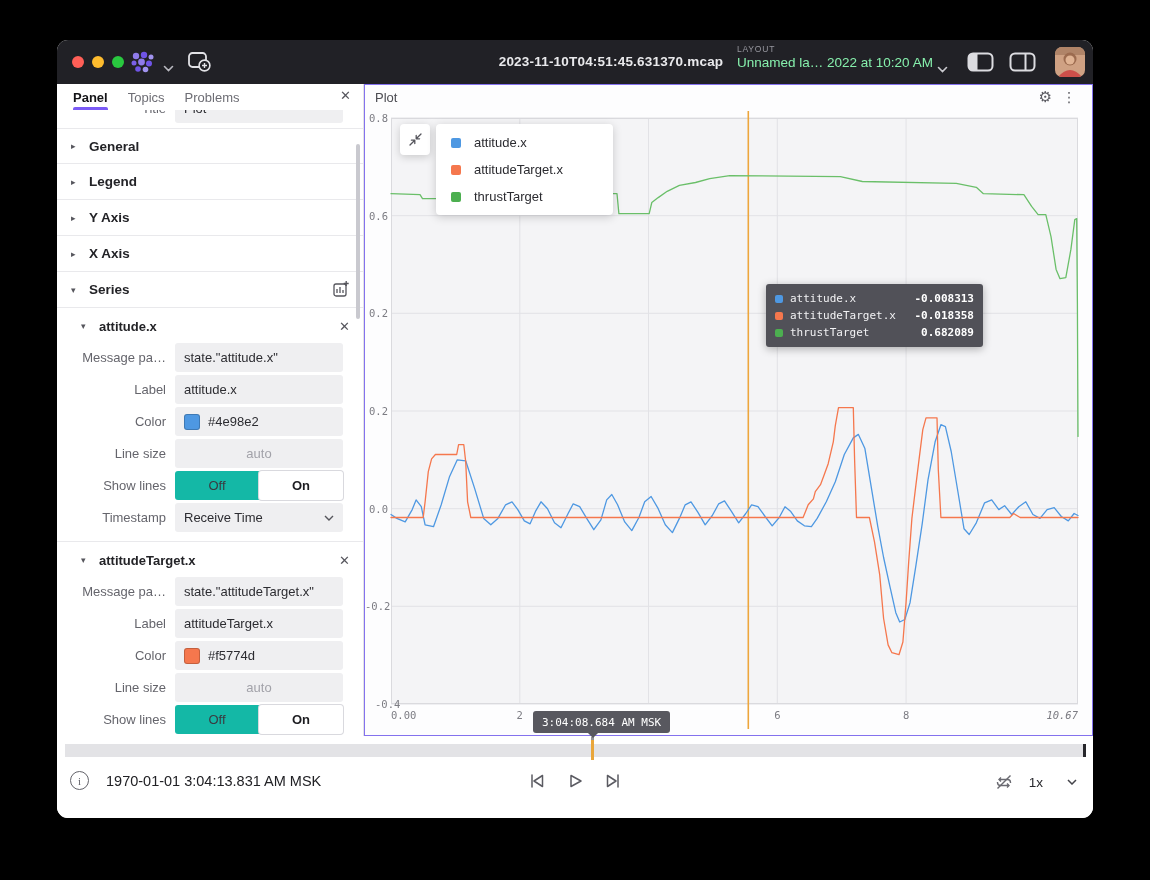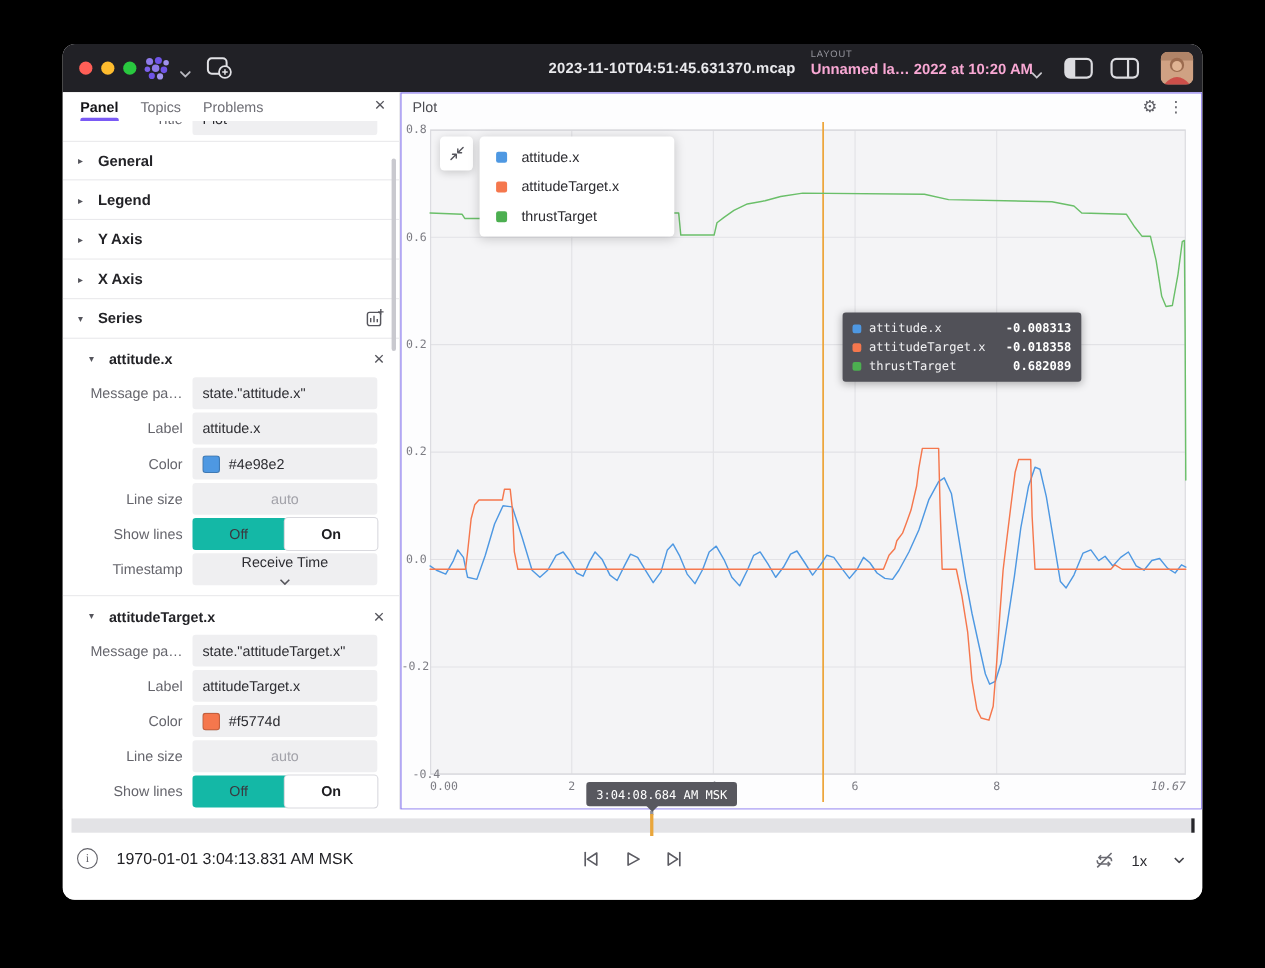--- a/index.html
+++ b/index.html
@@ -8,21 +8,21 @@
   .window{position:absolute;left:57px;top:40px;width:1036px;height:778px;background:#fff;border-radius:11px;overflow:hidden;box-shadow:0 30px 70px rgba(0,0,0,.6);}
   
   .titlebar{position:absolute;left:0;top:0;width:100%;height:44px;background:#212126;}
   .tl{position:absolute;top:16px;width:12px;height:12px;border-radius:50%;}
   .logo{position:absolute;left:72px;top:10px;}
   .logo-chev{position:absolute;left:106px;top:18px;}
   .addpanel{position:absolute;left:130px;top:11px;width:26px;height:22px;cursor:pointer;}
   .tb-title{position:absolute;left:398px;top:14px;width:312px;text-align:center;color:#e9e9ec;font-size:13.5px;font-weight:700;letter-spacing:.2px;}
   .layout-block{position:absolute;left:680px;top:5px;line-height:1.15;cursor:pointer;}
   .layout-label{font-size:8.5px;color:#97979f;letter-spacing:.8px;font-weight:400;}
-  .layout-name{font-size:13.5px;color:#f9a8d4;font-weight:700;}
+  .layout-name{font-size:13.5px;color:#86efac;font-weight:400;}
   .layout-chev{position:absolute;left:880px;top:19px;}
   .tbtoggle{position:absolute;top:12px;width:28px;height:20px;cursor:pointer;}
   .avatar{position:absolute;left:998px;top:7px;width:30px;height:30px;border-radius:7px;overflow:hidden;cursor:pointer;}
   
   .main{position:absolute;left:0;top:44px;width:100%;height:652px;background:#fff;}
   .sidebar{position:absolute;left:0;top:0;width:307px;height:652px;border-right:1px solid #e2e2e6;overflow:hidden;background:#fff;}
   .tabs{position:relative;height:26px;display:flex;align-items:center;padding-left:16px;gap:20px;}
   .tab{font-size:13px;color:#6d6d74;cursor:pointer;position:relative;height:100%;display:flex;align-items:center;}
   .tab.active{color:#141417;font-weight:700;}
   .tab.active:after{content:"";position:absolute;left:0;right:0;bottom:0;height:3px;background:#7a5af5;border-radius:2px 2px 0 0;}
@@ -40,21 +40,21 @@
   .subheader .close{position:absolute;right:13px;font-size:13px;color:#55555c;cursor:pointer;}
   .sep-top{border-top:1px solid #e9e9ec;margin-top:9px;padding-top:4px;}
   .field-row{display:flex;align-items:center;height:29px;margin:3px 0;}
   .flabel{width:118px;text-align:right;padding-right:9px;font-size:13px;color:#65656c;white-space:nowrap;overflow:hidden;}
   .finput{width:168px;height:29px;background:#efeff1;border-radius:3px;display:flex;align-items:center;padding:0 9px;font-size:13px;color:#2c2c31;white-space:nowrap;overflow:hidden;}
   .finput.ph{justify-content:center;color:#a2a2a9;}
   .swatch{width:16px;height:16px;border-radius:3px;margin-right:8px;border:1px solid rgba(0,0,0,.2);flex:none;}
   .segmented{width:168px;height:29px;background:#14b8a6;border-radius:3px;display:flex;padding:0;}
   .seg{flex:1;display:flex;align-items:center;justify-content:center;font-size:13px;color:#3a3a40;cursor:pointer;}
   .seg.on{background:#fff;border-radius:3px;box-shadow:0 0 0 1px #d9d9de;font-weight:700;color:#1d1d21;}
-  .fselect{justify-content:space-between;cursor:pointer;flex-direction:column;}
+  .fselect{justify-content:space-between;cursor:pointer;}
   .sb-scroll{position:absolute;right:3px;top:60px;width:4px;height:175px;background:#c9c9cf;border-radius:2px;}
   
   .plot-panel{position:absolute;left:307px;top:0;width:729px;height:652px;background:#fdfdfe;border:1px solid #8472ee;}
   .plot-header{position:relative;height:26px;}
   .plot-title{position:absolute;left:10px;top:5px;font-size:13px;color:#4c4c52;}
   .gear{position:absolute;right:40px;top:3px;font-size:15px;color:#5b5b62;cursor:pointer;}
   .kebab{position:absolute;right:16px;top:4px;font-size:14px;color:#5b5b62;cursor:pointer;letter-spacing:0;}
   .chart-wrap{position:absolute;left:26px;top:33px;width:687px;height:586px;background:#f4f4f6;}
   #chart-svg{position:absolute;left:0;top:0;overflow:visible;}
   #chart-svg line.grid{stroke:#e2e2e6;stroke-width:1;}

